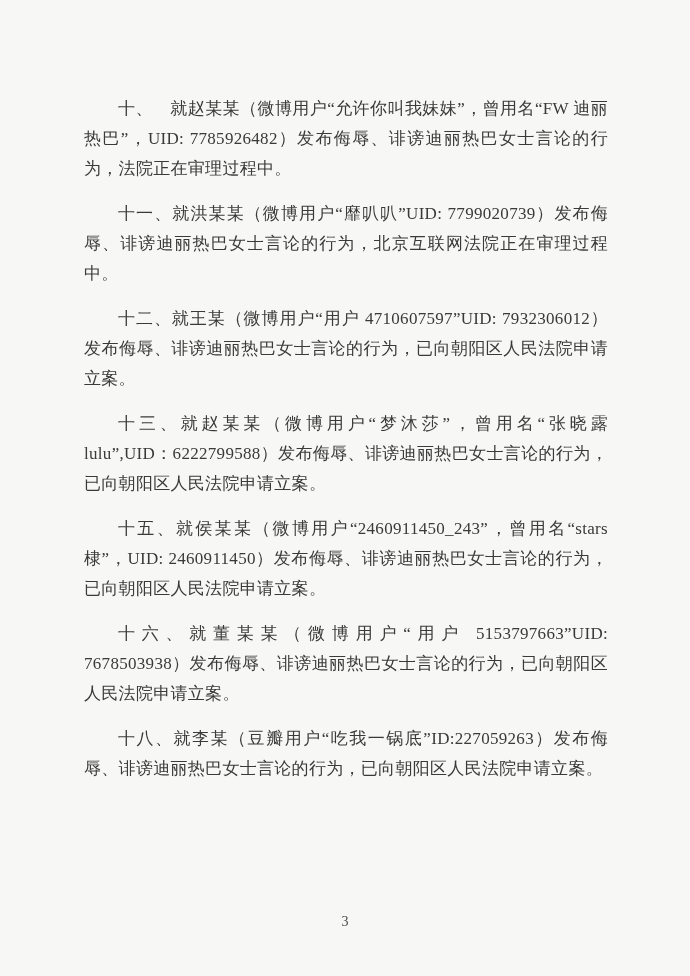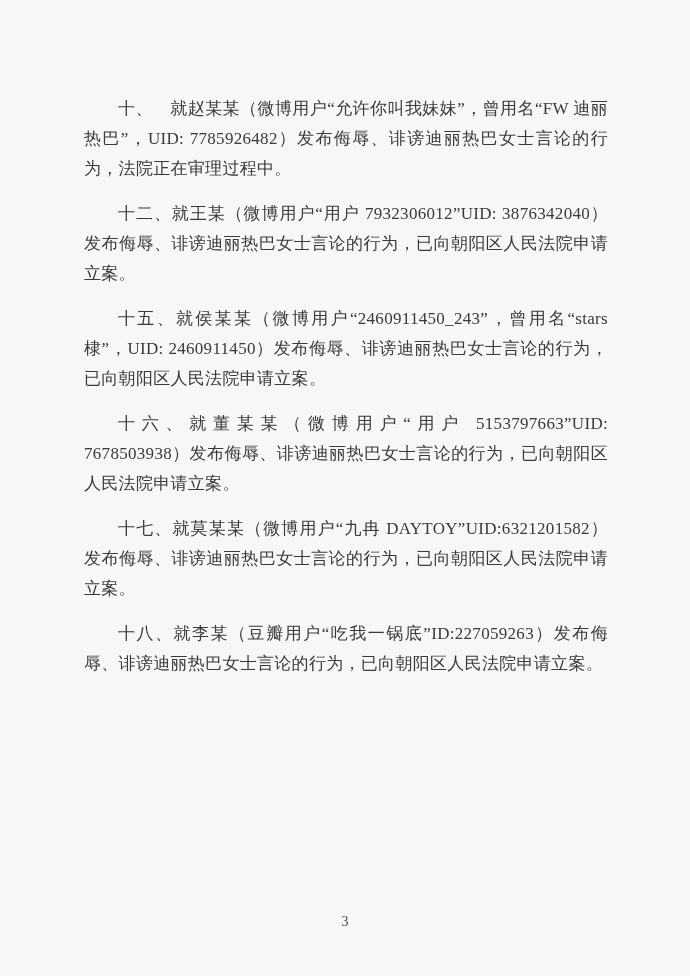--- a/index.html
+++ b/index.html
@@ -38,20 +38,21 @@
     color: #4a4a4a;
     font-family: "Liberation Serif", "DejaVu Serif", serif;
   }
 </style>
 </head>
 <body>
 
 <div class="page">
   <div class="doc-body">
     <p>十、　就赵某某（微博用户“允许你叫我妹妹”，曾用名“FW 迪丽热巴”，UID: 7785926482）发布侮辱、诽谤迪丽热巴女士言论的行为，法院正在审理过程中。</p>
-    <p>十二、就王某（微博用户“用户 7932306012”UID: 3876342040）发布侮辱、诽谤迪丽热巴女士言论的行为，已向朝阳区人民法院申请立案。</p>
+    <p>十一、就洪某某（微博用户“靡叭叭”UID: 7799020739）发布侮辱、诽谤迪丽热巴女士言论的行为，北京互联网法院正在审理过程中。</p>
+    <p>十二、就王某（微博用户“用户 4710607597”UID: 7932306012）发布侮辱、诽谤迪丽热巴女士言论的行为，已向朝阳区人民法院申请立案。</p>
+    <p>十三、就赵某某（微博用户“梦沐莎”，曾用名“张晓露 lulu”,UID：6222799588）发布侮辱、诽谤迪丽热巴女士言论的行为，已向朝阳区人民法院申请立案。</p>
     <p>十五、就侯某某（微博用户“2460911450_243”，曾用名“stars 棣”，UID: 2460911450）发布侮辱、诽谤迪丽热巴女士言论的行为，已向朝阳区人民法院申请立案。</p>
     <p>十六、就董某某（微博用户“用户 5153797663”UID: 7678503938）发布侮辱、诽谤迪丽热巴女士言论的行为，已向朝阳区人民法院申请立案。</p>
-    <p>十七、就莫某某（微博用户“九冉 DAYTOY”UID:6321201582）发布侮辱、诽谤迪丽热巴女士言论的行为，已向朝阳区人民法院申请立案。</p>
     <p>十八、就李某（豆瓣用户“吃我一锅底”ID:227059263）发布侮辱、诽谤迪丽热巴女士言论的行为，已向朝阳区人民法院申请立案。</p>
   </div>
   <div class="page-number">3</div>
 </div>
 
 </body></html>

